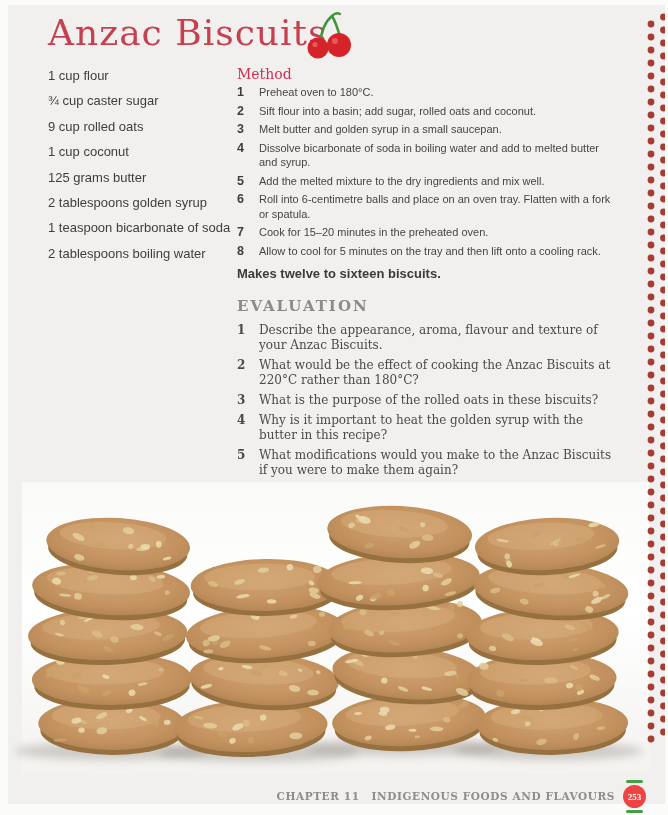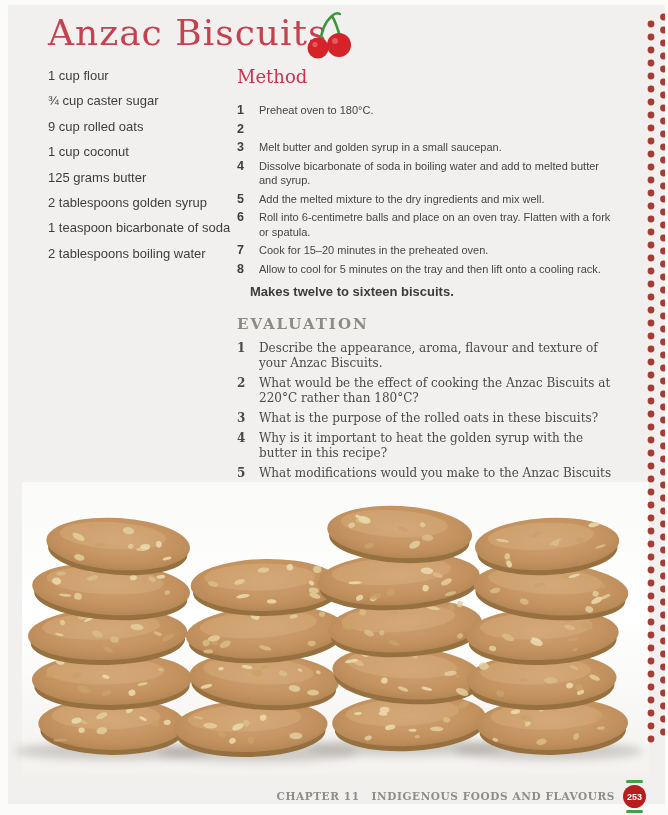--- a/index.html
+++ b/index.html
@@ -29,33 +29,33 @@
     list-style:none;
   }
   .ingredients li {
     font-size:13px; font-weight:normal; color:#3e3e3e;
     line-height:25.4px; white-space:nowrap;
   }
 
   .method-col { position:absolute; left:237px; top:66px; width:382px; }
   .method-heading {
     font-family:"DejaVu Serif","Liberation Serif",serif;
-    font-size:18px; font-weight:500; color:#ce3150; margin-bottom:16px;
+    font-size:14px; font-weight:500; color:#ce3150; margin-bottom:3px;
   }
   .num-list { list-style:none; }
   .num-list li { display:flex; margin-bottom:4px; }
   .num-list .num {
     flex:0 0 22px; font-weight:bold; font-size:12.5px; color:#3e3e3e;
     line-height:14.5px;
   }
   .method-steps .txt {
     font-size:11px; color:#454545; line-height:14.5px; max-width:352px;
   }
   .yield-note {
-    margin-top:8px; margin-left:13px; font-size:13px; font-weight:bold; color:#3b3b3b;
+    margin-top:8px; margin-left:0; font-size:13px; font-weight:bold; color:#3b3b3b;
   }
   .eval-heading {
     margin-top:16px; margin-bottom:8px;
     font-family:"DejaVu Serif","Liberation Serif",serif;
     font-size:15px; font-weight:bold; color:#8c8b86; letter-spacing:2px;
   }
   .eval-list li { margin-bottom:5px; }
   .eval-list .num {
     font-family:"DejaVu Serif","Liberation Serif",serif;
     flex:0 0 22px; font-weight:bold; font-size:12px; color:#4a4a48; line-height:15px;
@@ -73,23 +73,23 @@
   }
   .footer-text {
     font-family:"DejaVu Serif","Liberation Serif",serif;
     font-size:10.5px; font-weight:bold; color:#8f8d87; letter-spacing:0.6px;
     margin-right:8px; margin-top:10px;
   }
   .footer-text .chapter { margin-right:12px; }
   .page-badge { display:flex; flex-direction:column; align-items:center; }
   .page-badge .bar { width:17px; height:3px; background:#43a047; border-radius:2px; }
   .page-badge .circle {
-    width:23px; height:23px; border-radius:50%; background:#b91c1c;
+    width:23px; height:23px; border-radius:50%; background:#ef4444;
     color:#ffffff; font-size:9px; font-weight:bold;
-    font-family:Liberation Sans, sans-serif;
+    font-family:Liberation Serif, serif;
     display:flex; align-items:center; justify-content:center; margin:2px 0;
   }
 </style>
 </head>
 <body>
 
 <div class="page">
 
   <div class="edge left"></div>
   <div class="edge top"></div>
@@ -247,20 +247,21 @@
 
     <ol class="num-list method-steps">
 
         <li>
           <span class="num">1</span>
           <span class="txt">Preheat oven to 180°C.</span>
         </li>
 
         <li>
           <span class="num">2</span>
+          <span class="txt">Sift flour into a basin; add sugar, rolled oats and coconut.</span>
         </li>
 
         <li>
           <span class="num">3</span>
           <span class="txt">Melt butter and golden syrup in a small saucepan.</span>
         </li>
 
         <li>
           <span class="num">4</span>
           <span class="txt">Dissolve bicarbonate of soda in boiling water and add to melted butter and syrup.</span>

